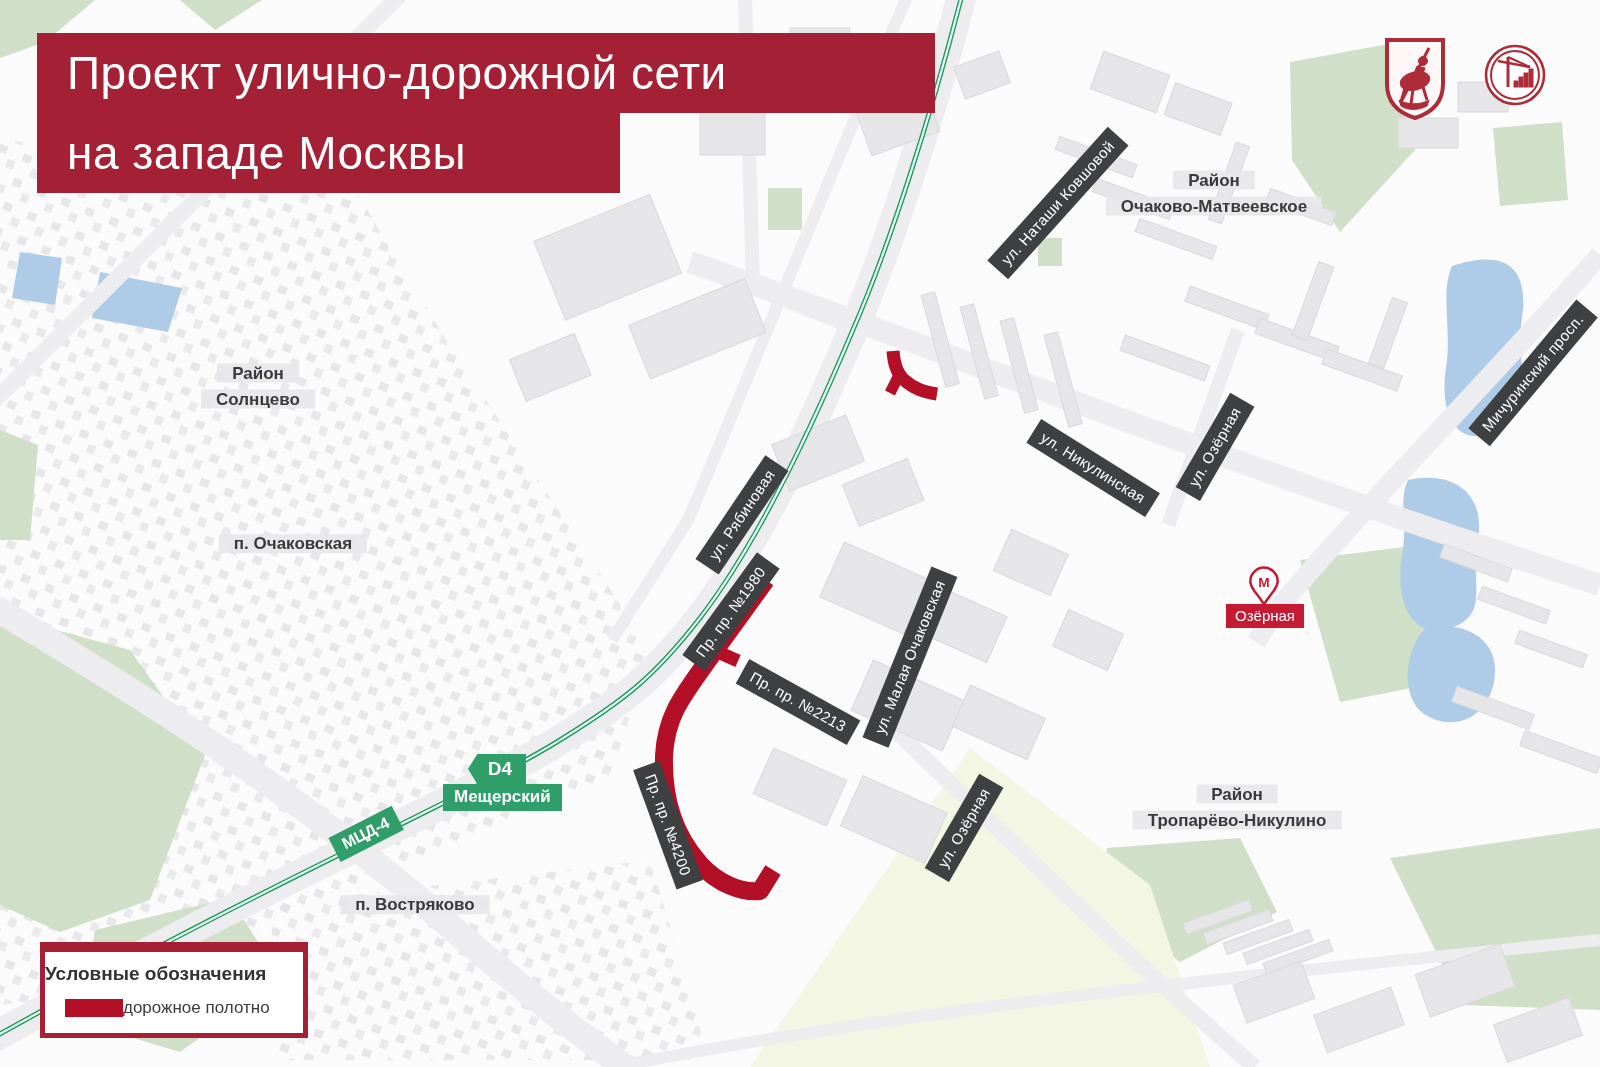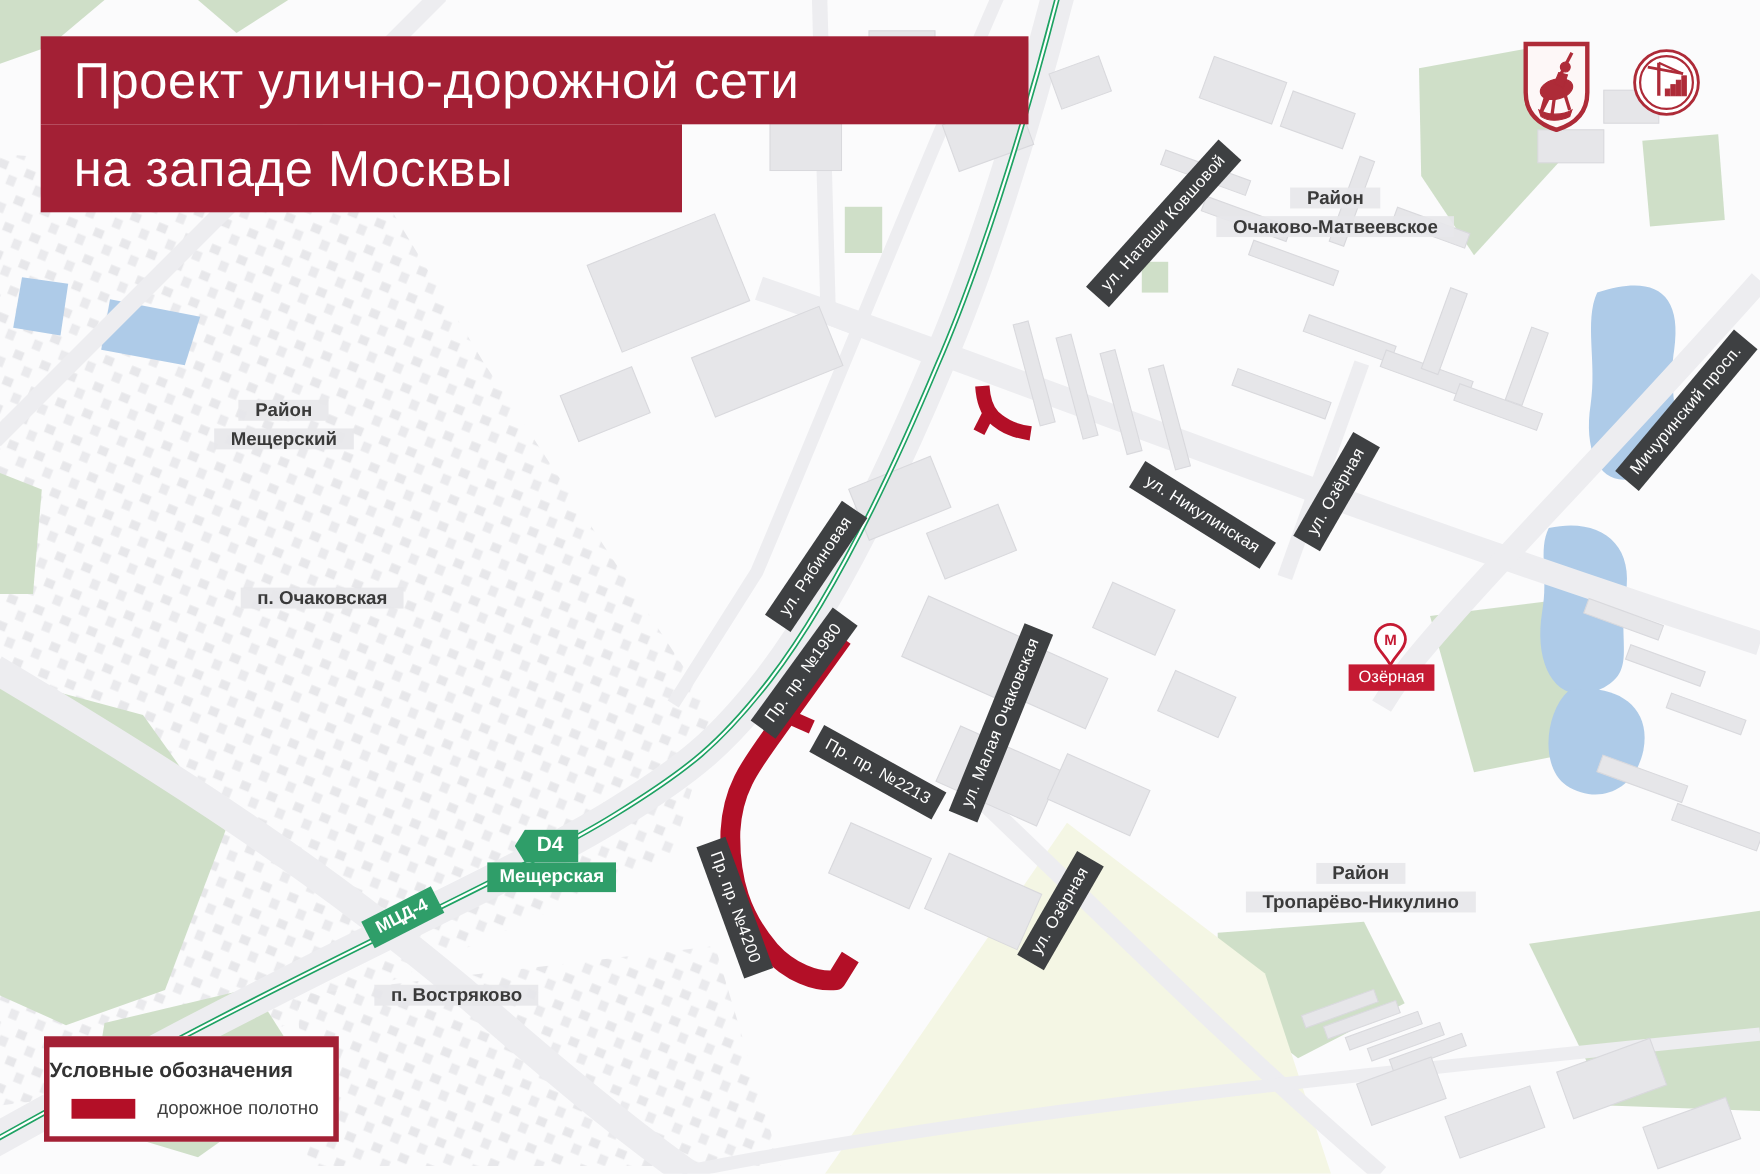--- a/index.html
+++ b/index.html
@@ -36,21 +36,21 @@
   
   .metro-pin{position:absolute;left:1248px;top:566px;z-index:13;}
   .metro-badge{position:absolute;left:1265px;top:616px;transform:translate(-50%,-50%);
                background:#c51a33;color:#fff;font-weight:400;font-size:15px;
                padding:3px 9px 4px;white-space:nowrap;z-index:13;}
 
   
   .legend{position:absolute;left:40px;top:942px;width:258px;background:#fff;
           border:5px solid #a32035;border-top-width:10px;padding:11px 0 15px;z-index:30;}
   .legend-title{text-align:left;font-weight:700;font-size:19px;color:#333;}
-  .legend-row{margin-top:13px;display:flex;align-items:center;gap:20px;padding-left:20px;}
+  .legend-row{margin-top:13px;display:flex;align-items:center;padding-left:20px;}
   .legend-swatch{width:58px;height:18px;background:#b30f27;flex:0 0 auto;}
   .legend-label{font-size:17px;color:#3d3d3d;}
 
   
   .logo{position:absolute;z-index:30;}
   .logo-coat{left:1383px;top:36px;}
   .logo-circ{left:1484px;top:44px;}
 </style>
 </head>
 <body>
@@ -200,21 +200,21 @@
       <line x1="24" y1="13" x2="46" y2="23" stroke-width="2"></line>
       <rect x="30" y="37" width="4" height="6"></rect>
       <rect x="35" y="33" width="4" height="10"></rect>
       <rect x="40" y="29" width="4" height="14"></rect>
       <rect x="45" y="25" width="4" height="18"></rect>
     </g>
   </svg>
 
   <div class="district" style="left:258px;top:386px">
     <span>Район</span><br>
-    <span>Мещерский</span>
+    <span>Солнцево</span>
   </div>
   <div class="district" style="left:293px;top:544px">
     <span>п. Очаковская</span>
   </div>
   <div class="district" style="left:1214px;top:193px">
     <span>Район</span><br>
     <span>Очаково-Матвеевское</span>
   </div>
   <div class="district" style="left:1237px;top:807px">
     <span>Район</span><br>
@@ -230,21 +230,21 @@
   <div class="sb" style="left:1533px;top:373px;--r:-50deg">Мичуринский просп.</div>
   <div class="sb" style="left:742px;top:515px;--r:-56deg">ул. Рябиновая</div>
   <div class="sb" style="left:731px;top:612px;--r:-54deg">Пр. пр. №1980</div>
   <div class="sb" style="left:798px;top:702px;--r:29deg">Пр. пр. №2213</div>
   <div class="sb" style="left:910px;top:657px;--r:-68deg">ул. Малая Очаковская</div>
   <div class="sb" style="left:668px;top:825px;--r:70deg">Пр. пр. №4200</div>
   <div class="sb" style="left:964px;top:828px;--r:-60deg">ул. Озёрная</div>
 
   <div class="green-badge mcd" style="left:366px;top:834px">МЦД-4</div>
   <div class="green-badge d4">D4</div>
-  <div class="green-badge station">Мещерская</div>
+  <div class="green-badge station">Мещерский</div>
 
   <svg class="metro-pin" width="32" height="40" viewBox="0 0 30 38">
     <path d="M15 1.5 C8 1.5 2 7.5 2 14.5 C2 22 9 26 15 36.5 C21 26 28 22 28 14.5 C28 7.5 22 1.5 15 1.5 Z" fill="#fff" stroke="#c51a33" stroke-width="2.4"></path>
     <text x="15" y="19.5" text-anchor="middle" font-size="13" font-weight="bold" fill="#c51a33" font-family="Liberation Sans, sans-serif">М</text>
   </svg>
   <div class="metro-badge">Озёрная</div>
 
   <div class="legend">
     <div class="legend-title">Условные обозначения</div>
     <div class="legend-row">

